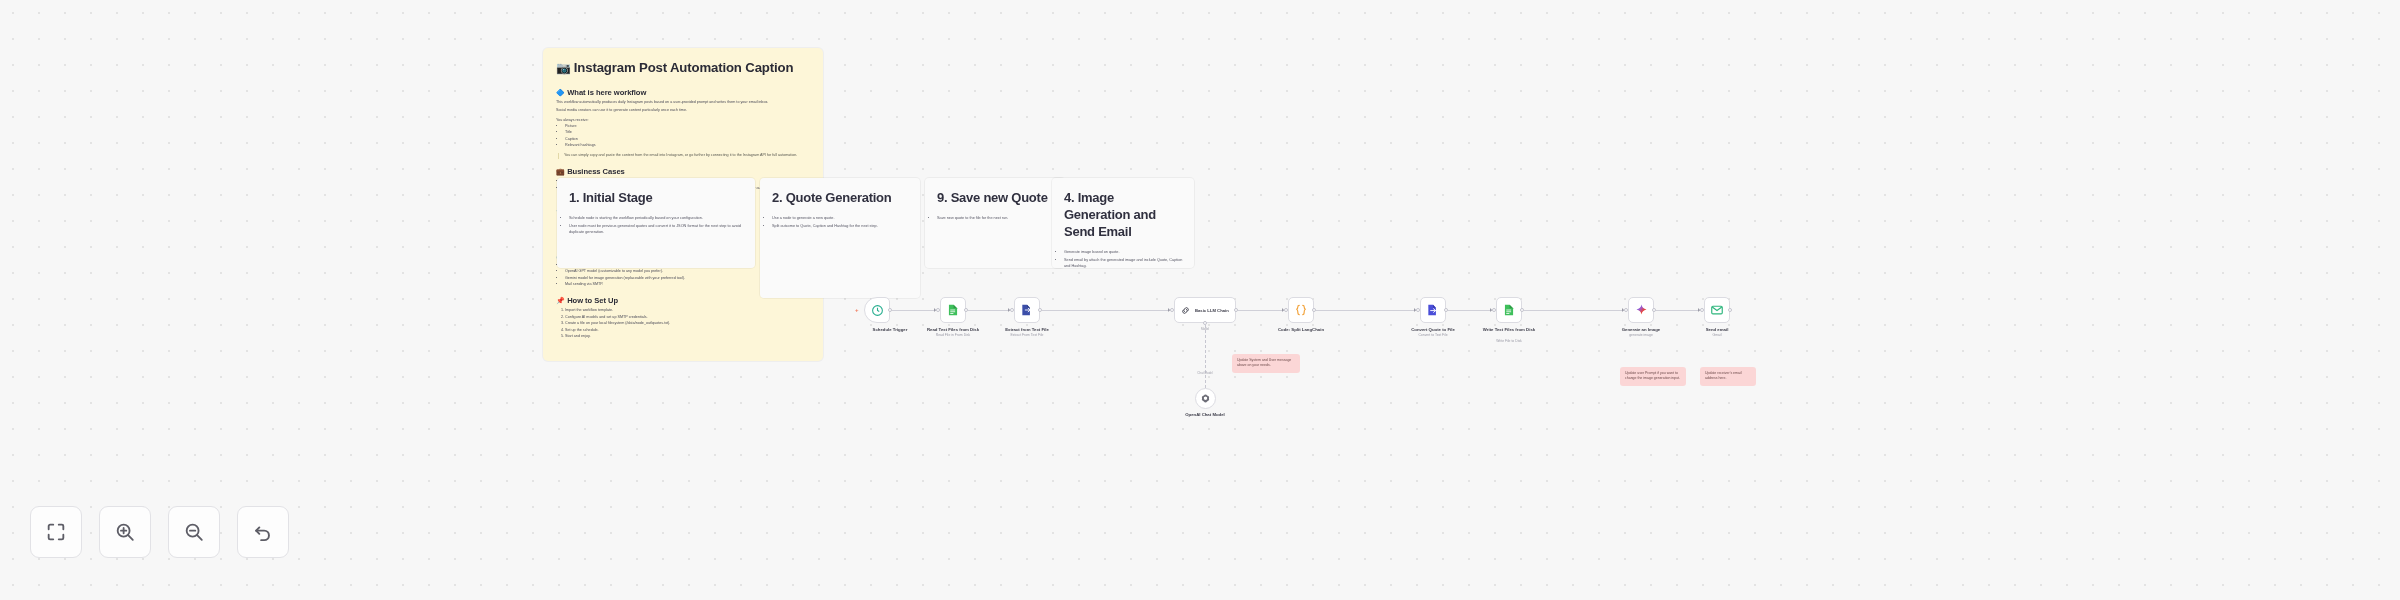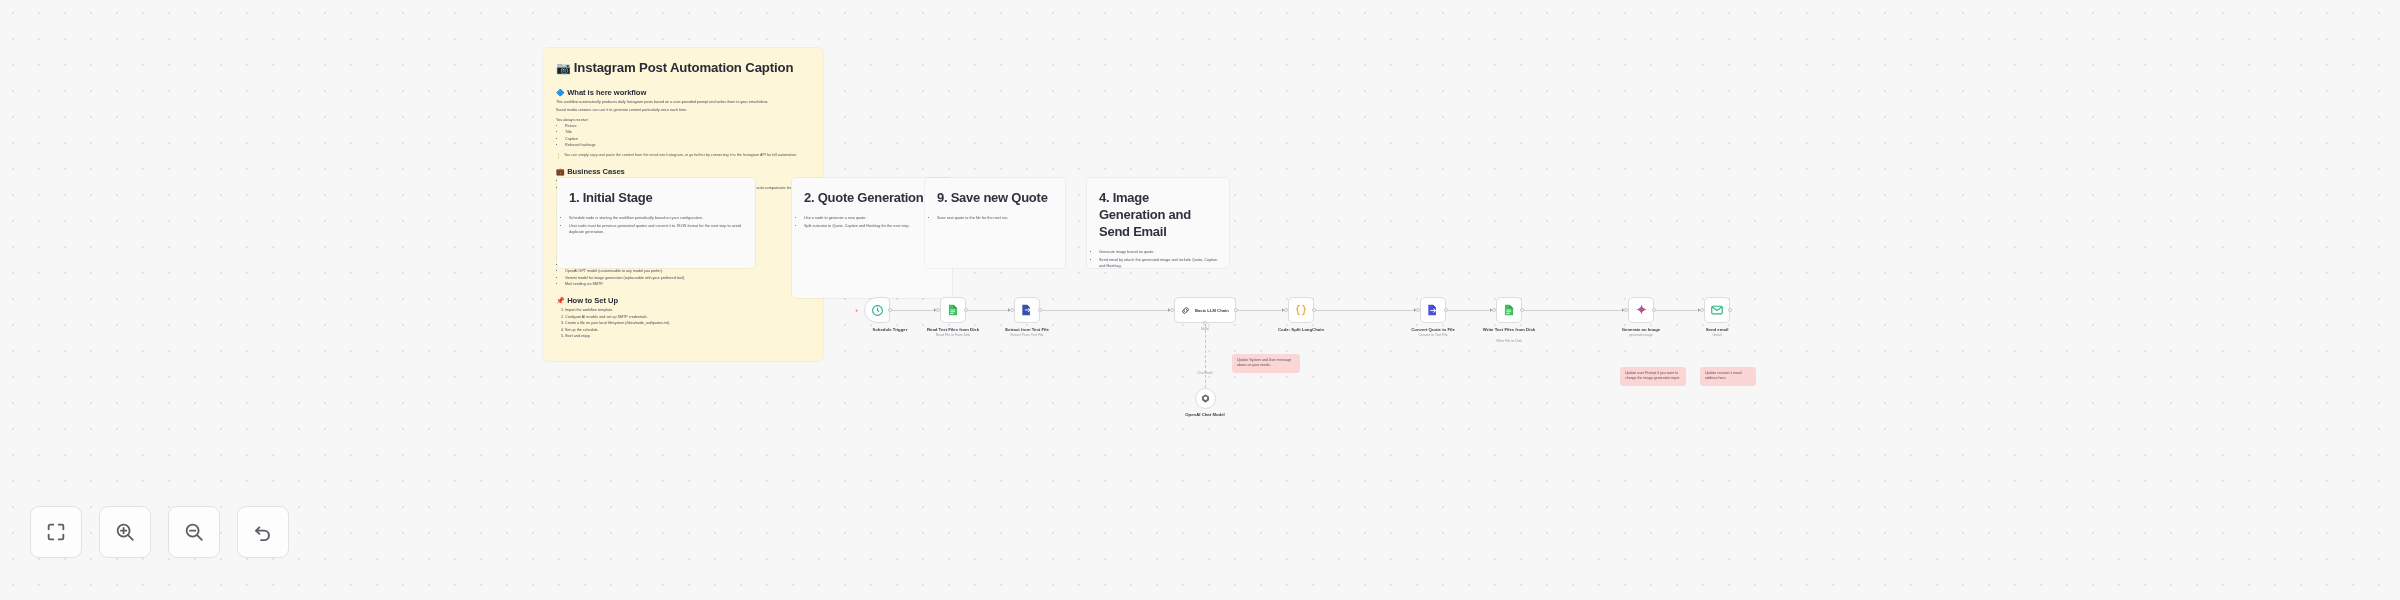--- a/index.html
+++ b/index.html
@@ -67,23 +67,23 @@
     font-size: 13px; font-weight: 700; color: #30303f;
     line-height: 1.32; letter-spacing: -0.25px;
   }
   .stage-bullets { margin: 9px 0 0 12px; padding: 0 10px 0 0; }
   .stage-bullets li {
     font-size: 3.8px; color: #555563; line-height: 1.6;
     margin-bottom: 1.5px;
   }
 
   #stage-1 { left: 557px; top: 178px; width: 198px; height: 90px; }
-  #stage-2 { left: 760px; top: 178px; width: 160px; height: 120px; margin-left: 32px; }
+  #stage-2 { left: 760px; top: 178px; width: 160px; height: 120px; }
   #stage-3 { left: 925px; top: 178px; width: 140px; height: 90px; }
-  #stage-4 { left: 1087px; top: 178px; width: 142px; height: 90px; }
+  #stage-4 { left: 1052px; top: 178px; width: 142px; height: 90px; }
 
   
   #graph { position: absolute; inset: 0; pointer-events: none; }
   #graph > * { pointer-events: auto; }
 
   .node {
     position: absolute;
     width: 26px; height: 26px;
     background: #fff;
     border: 1px solid #dcdce2;

